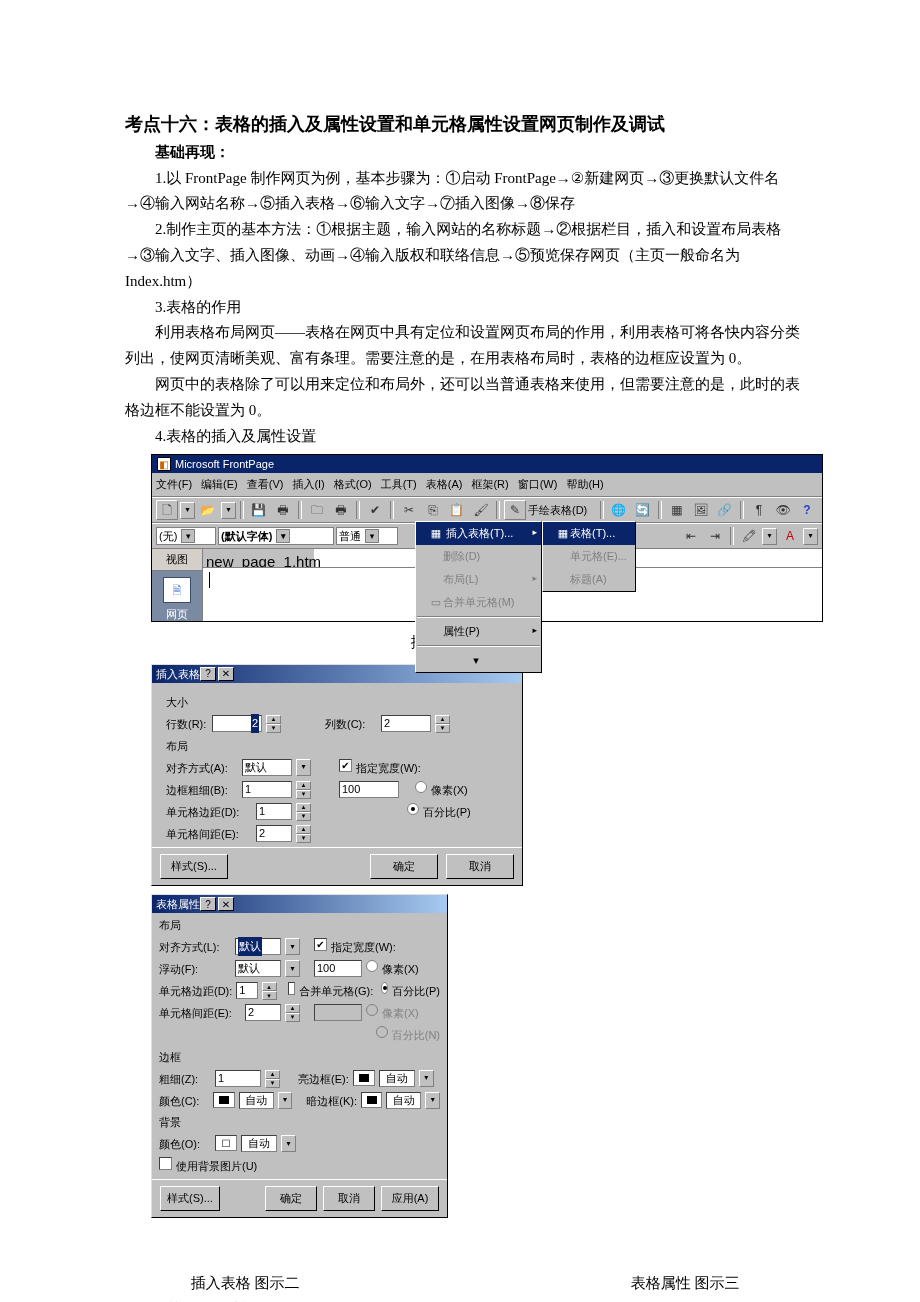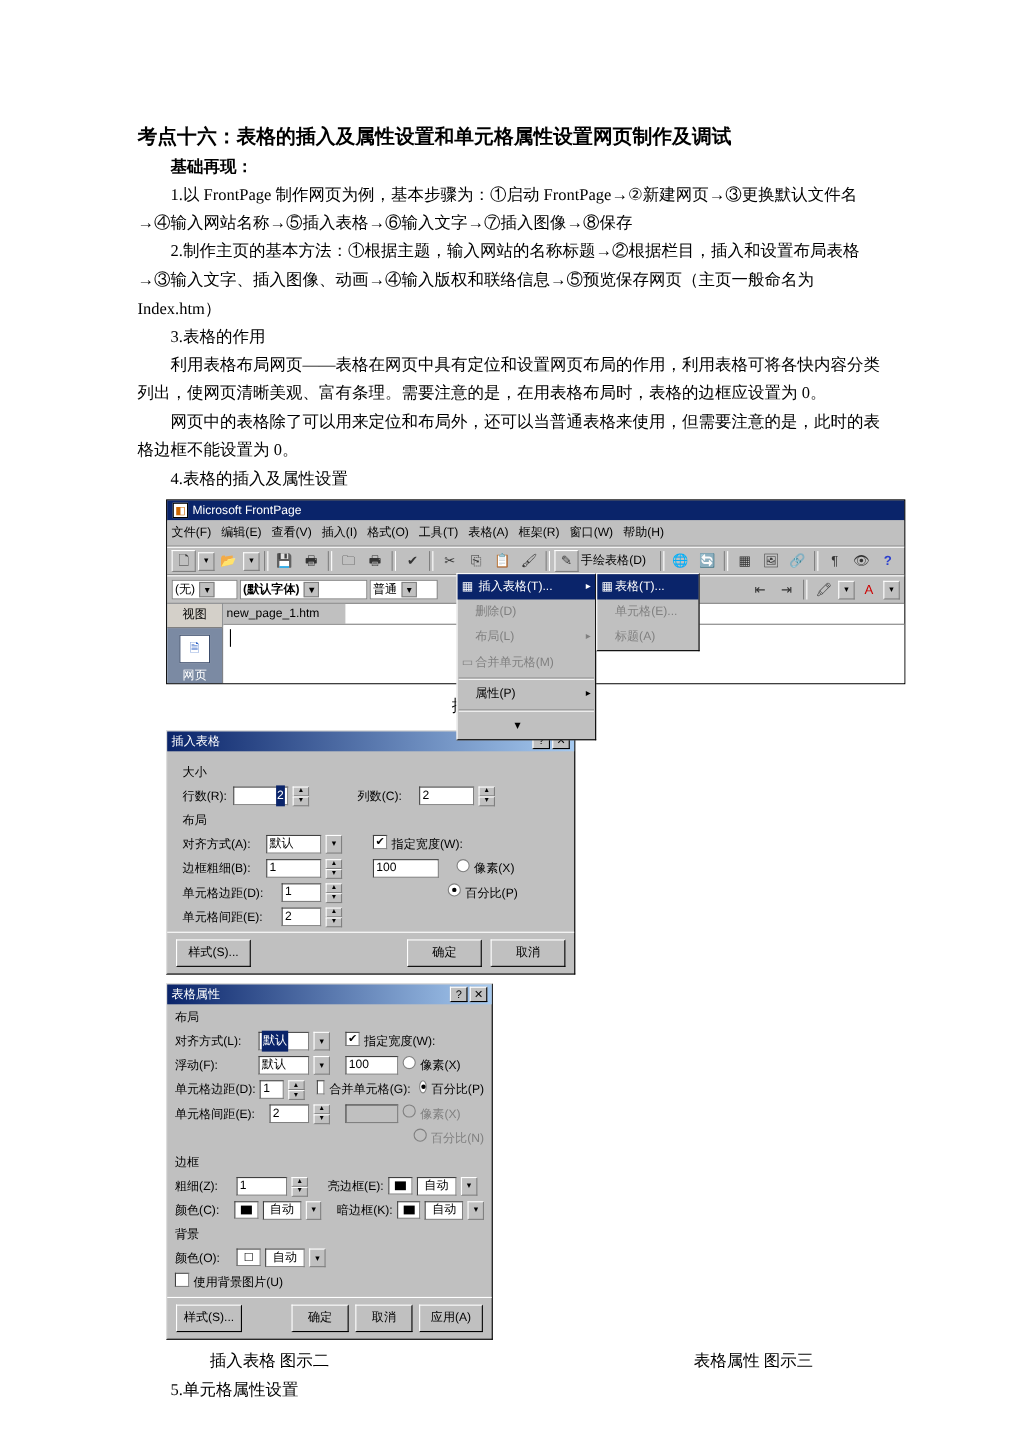--- a/index.html
+++ b/index.html
@@ -30,21 +30,21 @@
   .caption {
     text-align: center;
     font-size: 15px;
     margin: 6px 0 8px 0;
   }
   .cap-row {
     display: flex;
     gap: 200px;
     margin-top: 6px;
   }
-  .cap-row .seg { width: 320px; text-align: center; }
+  .cap-row .seg { width: 320px; text-align: center; margin-top: 45px; }
 
   
   .fp-window {
     width: 670px;
     margin: 5px 0 8px 26px;
     border: 1px solid #000;
     font-family: "Microsoft Sans Serif", "SimSun", Arial, sans-serif;
     font-size: 11px;
     color: #000;
     background: #c0c0c0;
@@ -110,55 +110,55 @@
     height: 72px;
     position: relative;
   }
   .fp-sidebar {
     width: 50px; background:#7b8aa3; color:#fff; text-align:center;
     font-size: 11px;
     border-right: 1px solid #808080;
   }
   .fp-sidebar .lbl { background:#d4d0c9; color:#000; border-bottom:1px solid #808080; padding:1px 0; }
   .fp-sidebar .iconbox { width:26px; height:24px; background:#fff; margin:6px auto 2px; border:1px solid #3b4c6b; display:flex; align-items:center; justify-content:center; color:#2b5fc2; }
-  .fp-tabs { position:absolute; left:51px; top:0; background:#c0c0c0; border-bottom:1px solid #808080; width: 105px; padding: 0 3px; font-size:11px; }
+  .fp-tabs { position:absolute; left:51px; top:0; background:#c0c0c0; border-bottom:1px solid #808080; width: 105px; padding: 0 3px; font-size:15px; }
   .fp-editpane {
     position:absolute; left:51px; top:18px; right:0; bottom:0; background:#fff;
     border-top:1px solid #808080;
   }
   .fp-editpane .cursor { position:absolute; left:6px; top:4px; width:1px; height:16px; background:#000; }
 
   
   .fp-menu {
     position: absolute;
     background: #c0c0c0;
     border: 1px solid #000;
     border-top-color:#fff; border-left-color:#fff;
     font-size: 11px;
     z-index: 5;
   }
-  .fp-menu .row { padding: 2px 18px 2px 2px; white-space:nowrap; position: relative; }
+  .fp-menu .row { padding: 2px 18px 2px 13px; white-space:nowrap; position: relative; }
   .fp-menu .row .arrow { position:absolute; right:4px; top:3px; font-size:9px; }
   .fp-menu .row.disabled { color: #808080; }
   .fp-menu .hr { border-top:1px solid #808080; border-bottom:1px solid #fff; margin:2px 1px; }
   .fp-menu .row.selected { background:#0a246a; color:#fff; }
   .fp-glyph { display:inline-block; width:14px; text-align:center; }
 
   
   .wdialog {
     margin: 4px 0 8px 26px;
     font-family: "Microsoft Sans Serif","SimSun", Arial, sans-serif;
     font-size: 11px;
     background:#c0c0c0;
     border:1px solid #000;
     border-top-color:#dfdfdf; border-left-color:#dfdfdf;
   }
   .wdialog .tbar {
     background: linear-gradient(to right,#0a246a,#a6caf0);
-    color:#fff; padding:2px 4px; display:flex; justify-content:space-between; align-items:center;
+    color:#fff; padding:2px 4px; display:flex; align-items:center;
     height: 14px;
   }
   .wdialog .tbar .ctrls { display:flex; gap:2px; }
   .wdialog .tbar .ctrls .cbtn { width:14px; height:12px; background:#c0c0c0; border:1px solid #000; border-top-color:#fff; border-left-color:#fff; font-size:10px; display:inline-flex; align-items:center; justify-content:center; color:#000; }
   .grp {
     border:1px solid #808080; border-top-color:#fff; border-left-color:#808080;
     margin: 4px 6px; padding: 6px 8px 4px 8px; position:relative;
   }
   .fld-row { display:flex; align-items:flex-start; gap:4px; margin:3px 0; }
   .lbl { white-space:nowrap; }

